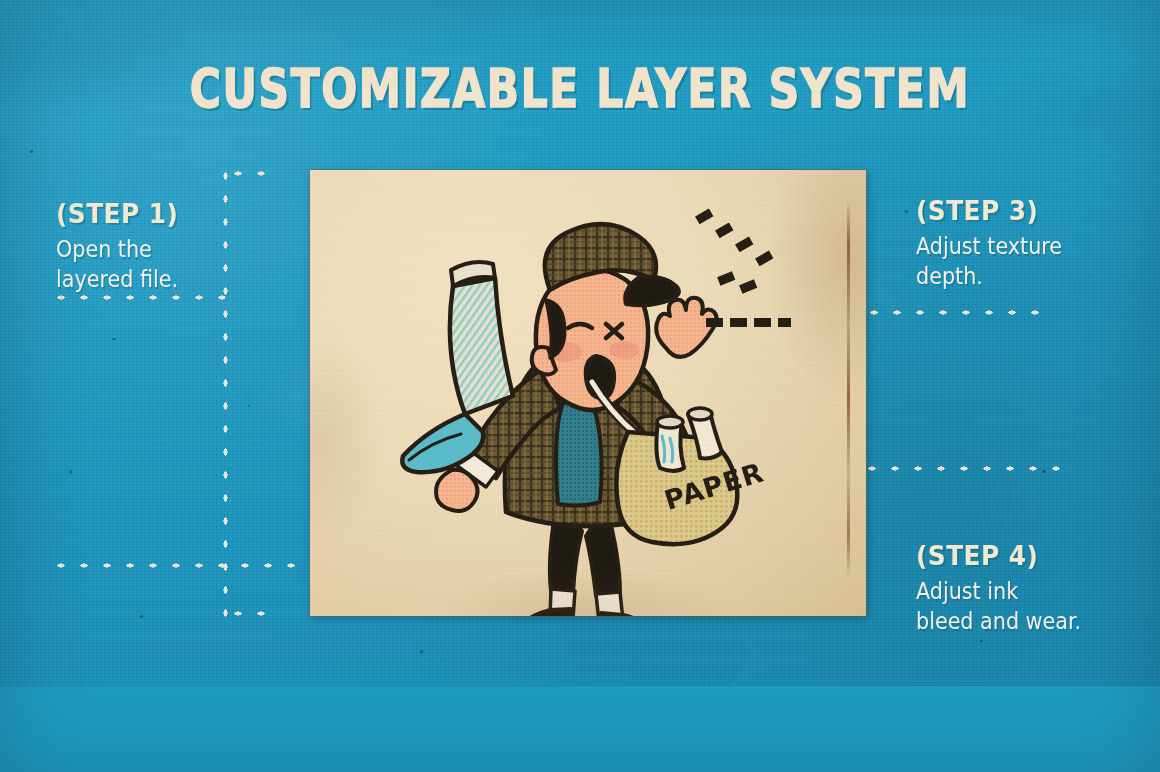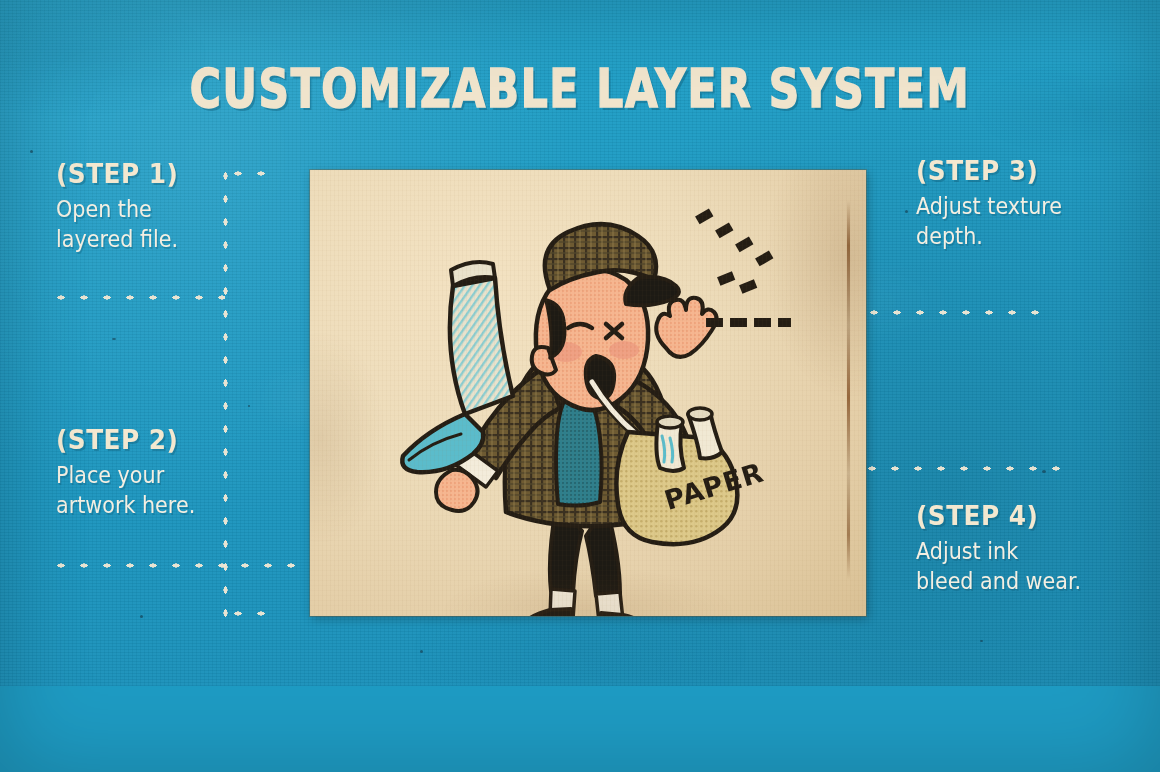--- a/index.html
+++ b/index.html
@@ -93,20 +93,21 @@
     background-image: radial-gradient(ellipse 3.2px 6px at 3.5px 6px, #f2e8d4 0%, #f2e8d4 62%, rgba(242,232,212,0) 66%);
     background-size: 7px 23px;
     background-repeat: repeat-y;
     opacity: .95;
   }
 
   
   .step {
     position: absolute;
     width: 250px;
+    margin-top: 40px;
   }
   .step-label {
     font-family: "DejaVu Sans", sans-serif;
     font-weight: 700;
     font-size: 27px;
     letter-spacing: .5px;
     color: #f3e8d0;
     transform: scaleX(.92);
     transform-origin: 0 50%;
     text-shadow: 2px 2px 0 rgba(13,86,112,.35);
@@ -249,27 +250,20 @@
   <div class="dash-h" style="left:866px; top:465px; width:200px;"></div>
 
   <div class="step" style="left:56px; top:158px;">
     <div class="step-label">(STEP 1)</div>
     <div class="step-text">
       <div>Open the</div>
       <div>layered file.</div>
     </div>
   </div>
 
-  <div class="step" style="left:56px; top:424px;">
-    <div class="step-label">(STEP 2)</div>
-    <div class="step-text">
-      <div>Place your</div>
-      <div>artwork here.</div>
-    </div>
-  </div>
 
   <div class="step" style="left:916px; top:155px;">
     <div class="step-label">(STEP 3)</div>
     <div class="step-text">
       <div>Adjust texture</div>
       <div>depth.</div>
     </div>
   </div>
 
   <div class="step" style="left:916px; top:500px;">

